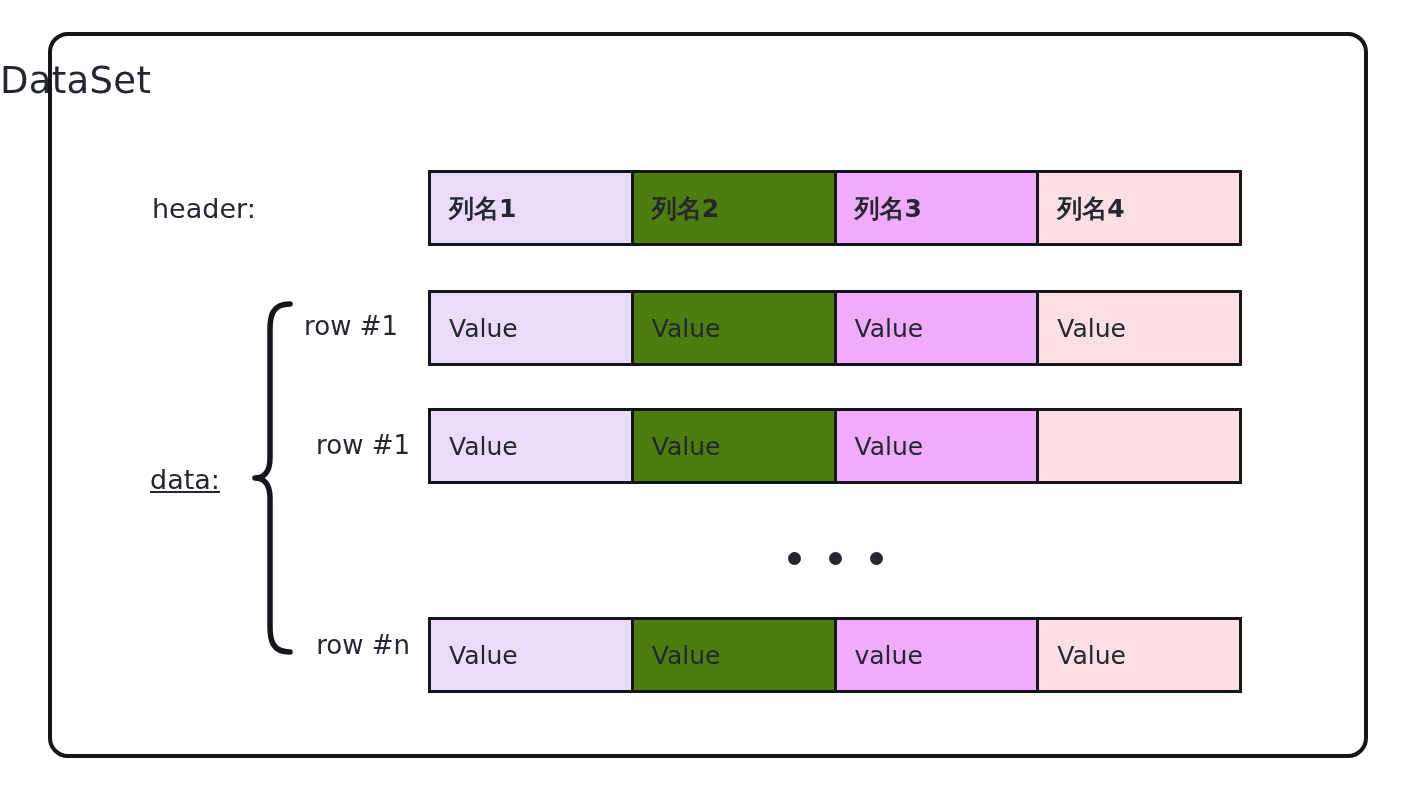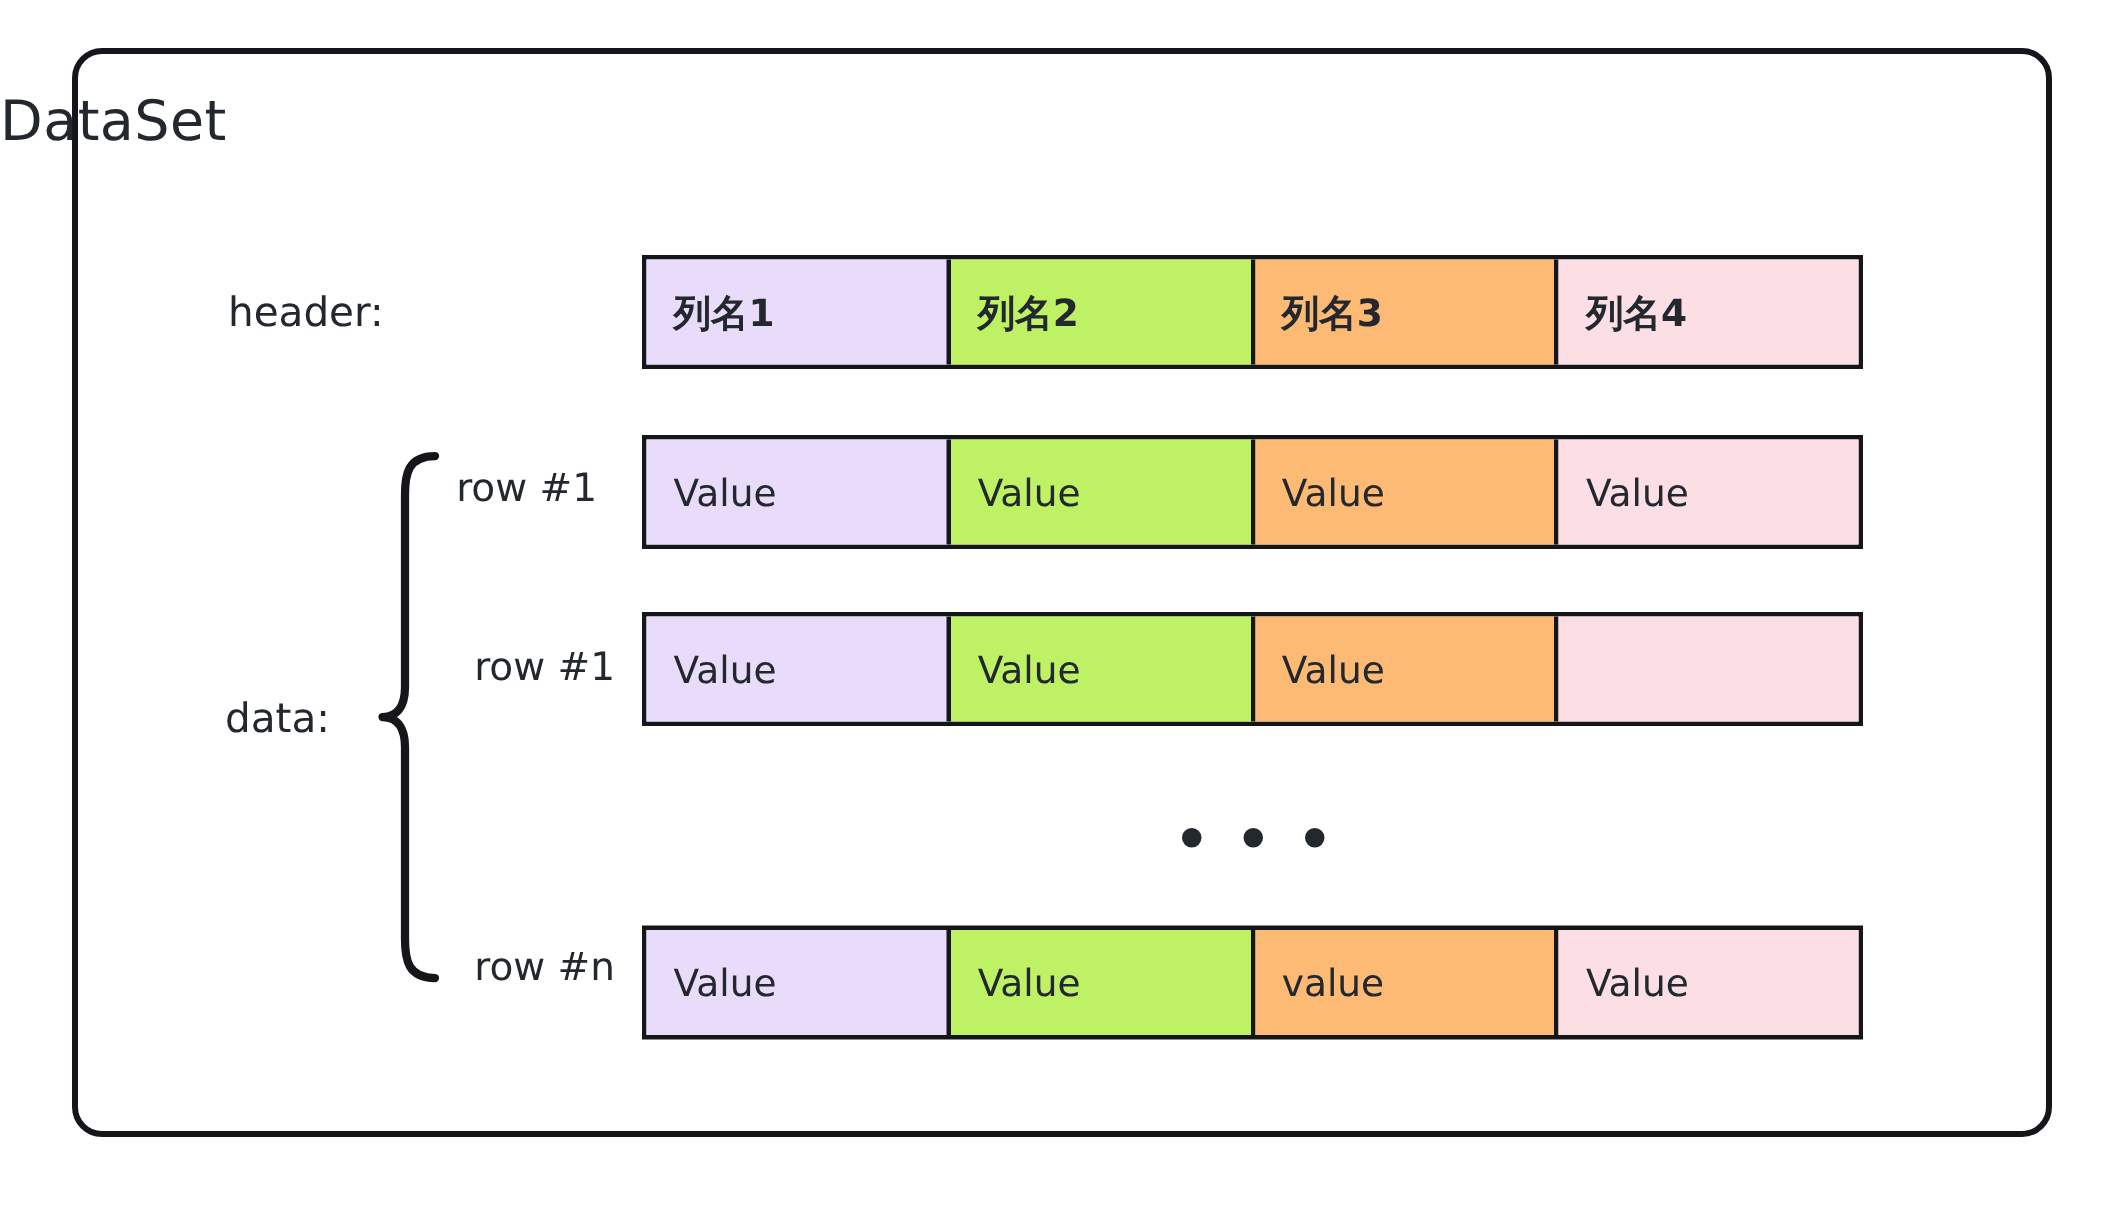--- a/index.html
+++ b/index.html
@@ -46,21 +46,21 @@
   
   .side-label {
     position: absolute;
     font-size: 27px;
     font-weight: 400;
     color: #23272e;
     white-space: nowrap;
     line-height: 1;
   }
   #label-header { left: 152px; top: 195px; }
-  #label-data   { left: 150px; top: 466px; }
+  #label-data   { left: 150px; top: 466px; text-decoration: underline; }
 
   .row-label {
     position: absolute;
     width: 150px;
     text-align: right;
     font-size: 26px;
     font-weight: 400;
     color: #23272e;
     white-space: nowrap;
     line-height: 1;
@@ -101,22 +101,22 @@
     border-right: 3px solid #14161a;
     font-size: 25px;
     line-height: 1;
     color: #23272e;
     overflow: hidden;
     white-space: nowrap;
   }
   .cell:last-child { border-right: none; }
 
   .cell.c1 { background: #e8dcfa; }
-  .cell.c2 { background: #bef264; }
-  .cell.c3 { background: #fdba74; text-align: right; }
+  .cell.c2 { background: #4d7c0f; }
+  .cell.c3 { background: #f0abfc; text-align: right; }
   .cell.c4 { background: #fbdfe4; }
 
   .cell.head { font-weight: 700; font-size: 25px; }
   .cell.val  { font-weight: 400; }
 
   
   #row-ellipsis {
     position: absolute;
     left: 428px;
     top: 533px;

